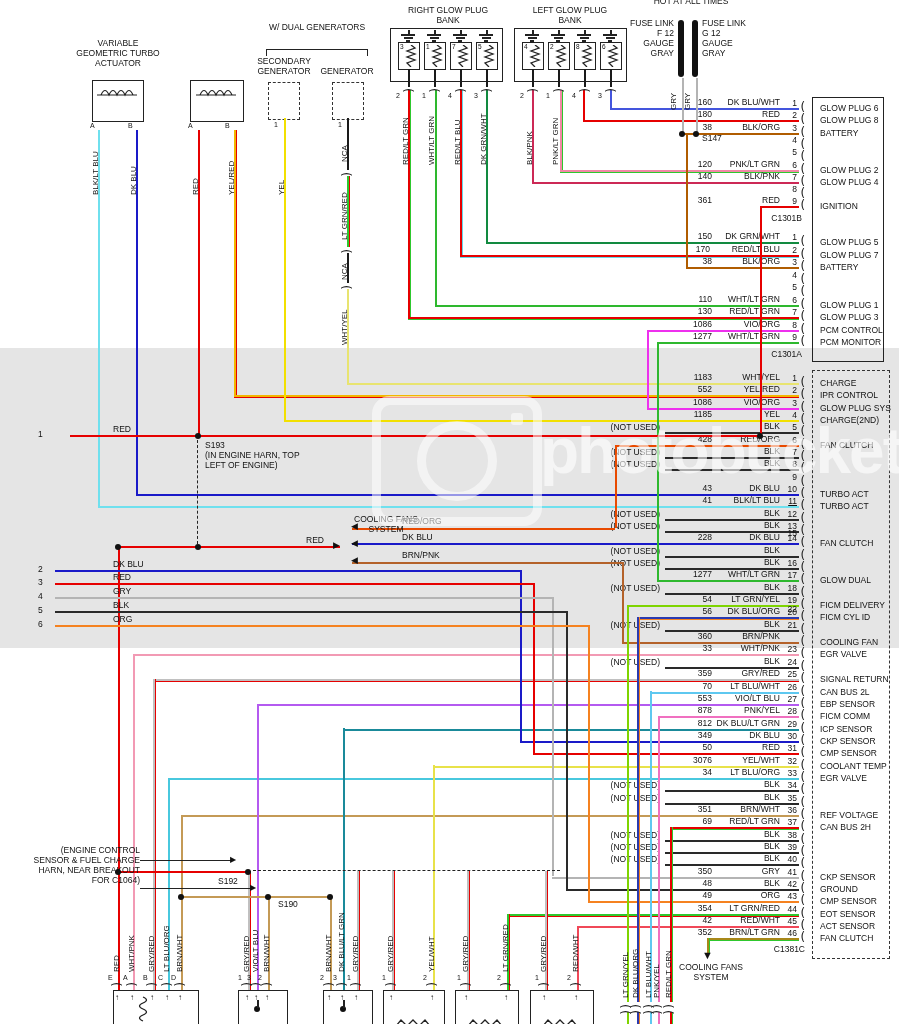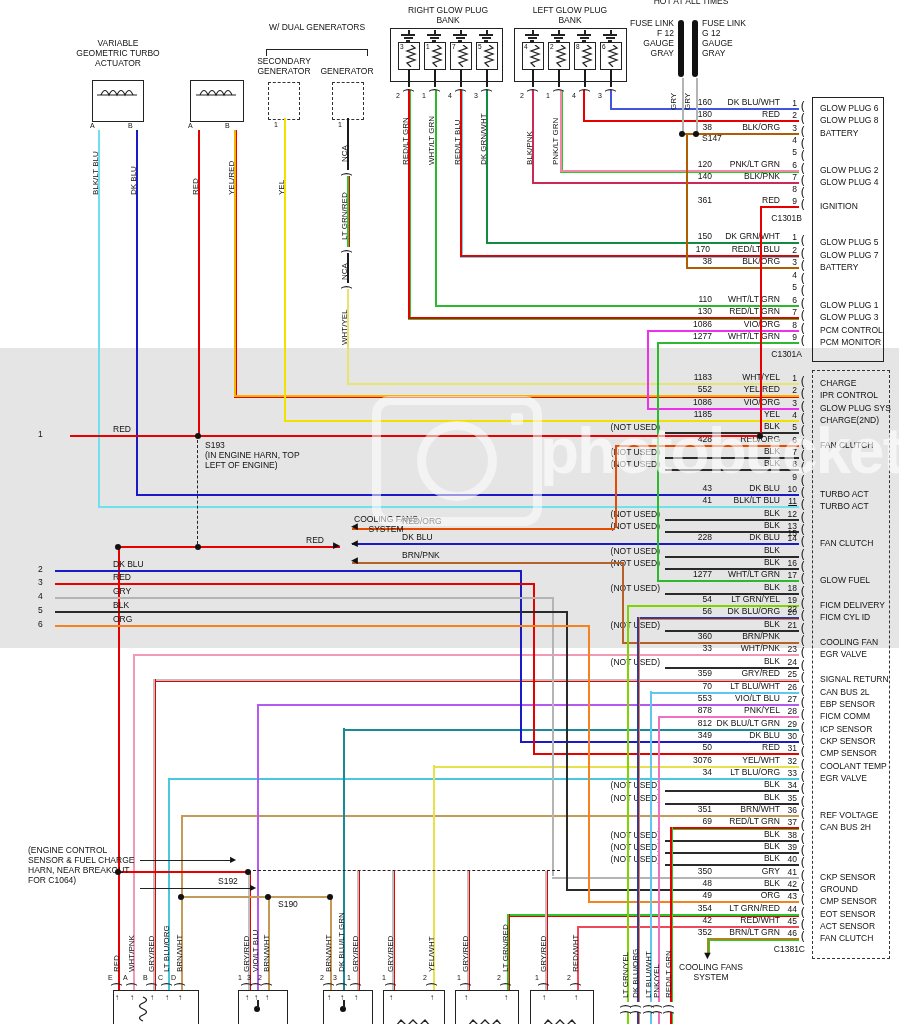--- a/index.html
+++ b/index.html
@@ -24,21 +24,21 @@
   .dashh{position:absolute;height:0;border-top:1.6px dashed #222;}
   #wm-overlay{position:absolute;left:0;top:0;width:899px;height:1024px;z-index:3;pointer-events:none;}
   #wm-logo{position:absolute;left:372px;top:396px;width:152px;height:112px;border:9px solid rgba(255,255,255,0.55);border-radius:18px;}
   #wm-logo-circle{position:absolute;left:36px;top:16px;width:62px;height:62px;border:9px solid rgba(255,255,255,0.55);border-radius:50%;}
   #wm-logo-dot{position:absolute;right:10px;top:8px;width:12px;height:12px;background:rgba(255,255,255,0.55);border-radius:3px;}
   #wm-brand{position:absolute;left:540px;top:414px;font-size:64px;font-weight:bold;color:rgba(255,255,255,0.60);letter-spacing:-2px;}
   #wm-tag{position:absolute;left:282px;top:504px;font-size:52px;font-weight:bold;color:rgba(255,255,255,0.55);letter-spacing:2px;}
   .hdr{position:absolute;font-size:8.5px;}
   #gpcm-hdr{left:762px;top:56px;width:120px;text-align:right;}
   #pcm-ftr{left:700px;top:960px;width:192px;text-align:right;}
-  #note-harness{left:28px;top:845px;width:112px;}
+  #note-harness{left:28px;top:845px;width:112px;text-align:right;}
   #lbl-s193{left:205px;top:440px;width:110px;}
   #fans1{left:346px;top:514px;width:80px;text-align:center;}
   #fans2{left:678px;top:962px;width:66px;text-align:center;}
   .fuse{position:absolute;width:6px;background:#111;border-radius:3px;}
 </style>
 </head>
 <body>
 
 <div id="diagram">
   <div id="wm-band"></div>
@@ -214,21 +214,21 @@
       <div class="arc" style="left: 799px; top: 561px;">(</div>
       <div class="t" style="right: 102px; top: 558px;">16</div>
       <div class="t" style="right: 239px; top: 558px;">(NOT USED)</div>
       <div class="wireh" style="left: 665px; top: 568px; width: 134px; height: 2px; background: rgb(42, 42, 42);"></div>
       <div class="t" style="right: 119px; top: 557px;">BLK</div>
       <div class="arc" style="left: 799px; top: 573px;">(</div>
       <div class="t" style="right: 102px; top: 570px;">17</div>
       <div class="wireh" style="left: 657px; top: 580px; width: 142px; height: 2px; background: rgb(46, 184, 46);"></div>
       <div class="t" style="right: 187px; top: 569px;">1277</div>
       <div class="t" style="right: 119px; top: 569px;">WHT/LT GRN</div>
-      <div class="t " style="left: 820px; top: 575px;">GLOW FUEL</div>
+      <div class="t " style="left: 820px; top: 575px;">GLOW DUAL</div>
       <div class="arc" style="left: 799px; top: 586px;">(</div>
       <div class="t" style="right: 102px; top: 583px;">18</div>
       <div class="t" style="right: 239px; top: 583px;">(NOT USED)</div>
       <div class="wireh" style="left: 665px; top: 593px; width: 134px; height: 2px; background: rgb(42, 42, 42);"></div>
       <div class="t" style="right: 119px; top: 582px;">BLK</div>
       <div class="arc" style="left: 799px; top: 598px;">(</div>
       <div class="t" style="right: 102px; top: 595px;">19</div>
       <div class="wireh" style="left: 627px; top: 605px; width: 172px; height: 2px; background: rgb(126, 212, 0);"></div>
       <div class="t" style="right: 187px; top: 594px;">54</div>
       <div class="t" style="right: 119px; top: 594px;">LT GRN/YEL</div>

